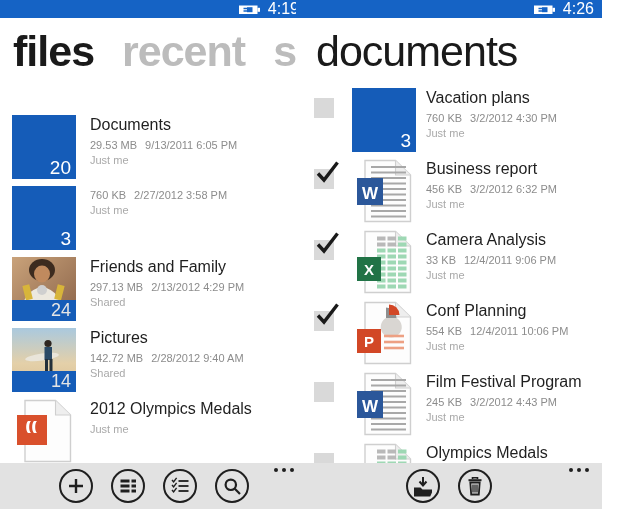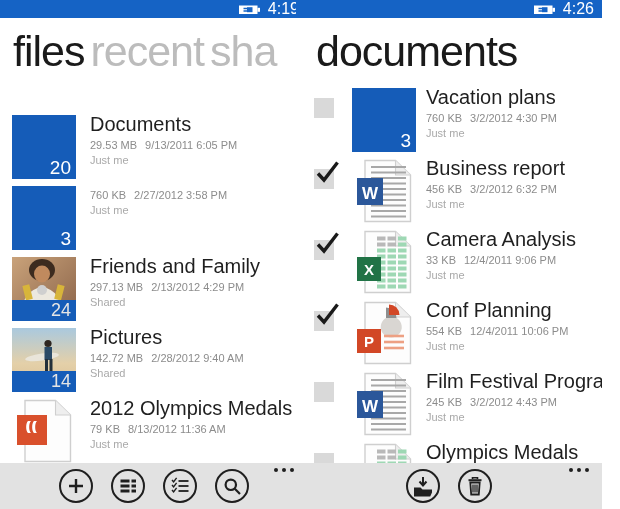--- a/index.html
+++ b/index.html
@@ -14,22 +14,22 @@
 
   .statusbar{
     height:18px;background:#1563C5;color:#fff;display:flex;
     justify-content:flex-end;align-items:center;gap:7px;padding-right:8px;
     font-size:16px;
   }
   .statusbar .time{line-height:18px;}
 
   .pivot-title{
     position:absolute;top:24px;left:13px;right:0;
-    font-size:43px;font-weight:400;letter-spacing:-1px;line-height:54px;
-    white-space:nowrap;overflow:hidden;color:#1a1a1a;display:flex;gap:6px;
+    font-size:43px;font-weight:700;letter-spacing:-1px;line-height:54px;
+    white-space:nowrap;overflow:hidden;color:#1a1a1a;display:flex;gap:28px;
   }
   .tab-inactive{color:#bcbcbc;}
   .page-title{
     position:absolute;top:24px;left:20px;right:0;
     font-size:43px;font-weight:300;letter-spacing:-1px;line-height:54px;
     white-space:nowrap;overflow:hidden;color:#1a1a1a;
   }
 
   .list{position:absolute;right:0;}
   #list-left{top:115px;left:12px;}
@@ -44,21 +44,21 @@
   .tile-count{position:absolute;right:5px;bottom:2px;color:#fff;font-size:19px;line-height:19px;}
   .tile-strip{
     position:absolute;left:0;right:0;bottom:0;height:21px;background:#155CB8;
     color:#e5e5e5;font-size:18px;line-height:21px;text-align:right;padding-right:5px;box-sizing:border-box;
   }
   .tile-doc{width:64px;height:64px;flex:none;display:flex;justify-content:center;}
 
   .text{margin-left:14px;min-width:0;}
   .rt .text{margin-left:10px;}
   .rt .tile,.rt .tile-doc{margin-left:18px;}
-  .item-title{font-size:20px;line-height:23px;color:#1f1f1f;white-space:nowrap;margin-top:-2px;}
+  .item-title{font-size:16px;line-height:23px;color:#1f1f1f;white-space:nowrap;margin-top:-2px;}
   .item-meta{font-size:11px;color:#8c8c8c;margin-top:3px;white-space:nowrap;}
   .item-meta .sz{margin-right:8px;}
   .item-sharing{font-size:11px;color:#a9a9a9;margin-top:3px;white-space:nowrap;}
 
   .appbar{position:absolute;left:0;right:0;bottom:0;height:46px;background:#e2e2e2;z-index:5;}
   .appbar-buttons{position:absolute;top:6px;left:0;right:0;display:flex;justify-content:center;gap:18px;}
   .appbar-btn{
     width:34px;height:34px;border:2.5px solid #1f1f1f;border-radius:50%;
     box-sizing:border-box;display:flex;align-items:center;justify-content:center;background:transparent;
   }
@@ -154,21 +154,20 @@
           <svg width="56" height="64" viewBox="0 0 56 64">
             <path d="M9 1.5h30.5L54.5 16v46.5H9z" fill="#fdfdfd" stroke="#cfcfcf" stroke-width="1.4"></path>
             <path d="M39.5 1.5V16h15" fill="#eeeeee" stroke="#cfcfcf" stroke-width="1.1"></path>
             <rect x="1" y="16" width="30" height="30" fill="#D9502C"></rect>
             <path d="M12 22c-2.4 1.8-2.4 10.2 0 12h3c-2.4-1.8-2.4-10.2 0-12z" fill="#fff"></path>
             <path d="M18 22c-2.4 1.8-2.4 10.2 0 12h3c-2.4-1.8-2.4-10.2 0-12z" fill="#fff"></path>
           </svg>
         </div>
         <div class="text">
           <div class="item-title">2012 Olympics Medals</div>
-          <div class="item-meta"><span class="sz">79 KB</span><span>8/13/2012 11:36 AM</span></div>
           <div class="item-sharing">Just me</div>
         </div>
       </div>
     </div>
   <div class="appbar">
     <div class="appbar-buttons" id="appbar-left">
         <div class="appbar-btn">
           <span style="display:flex">
             <svg width="20" height="20" viewBox="0 0 20 20">
               <path d="M10 3v14M3 10h14" stroke="#1f1f1f" stroke-width="2.4" fill="none"></path>

